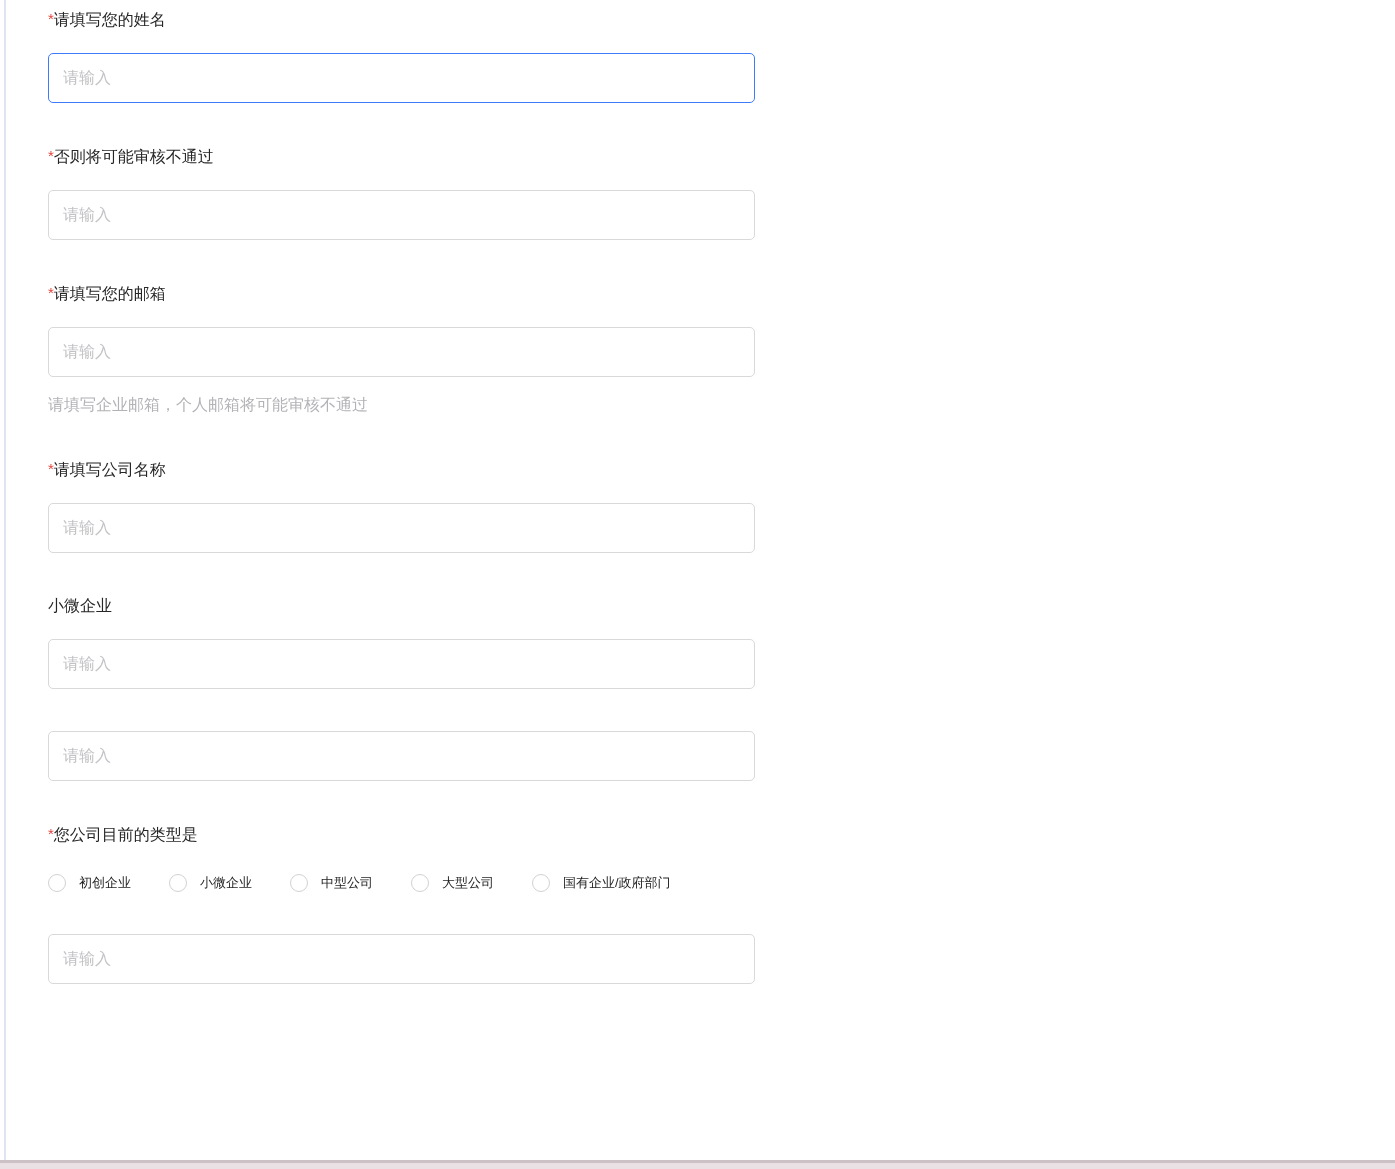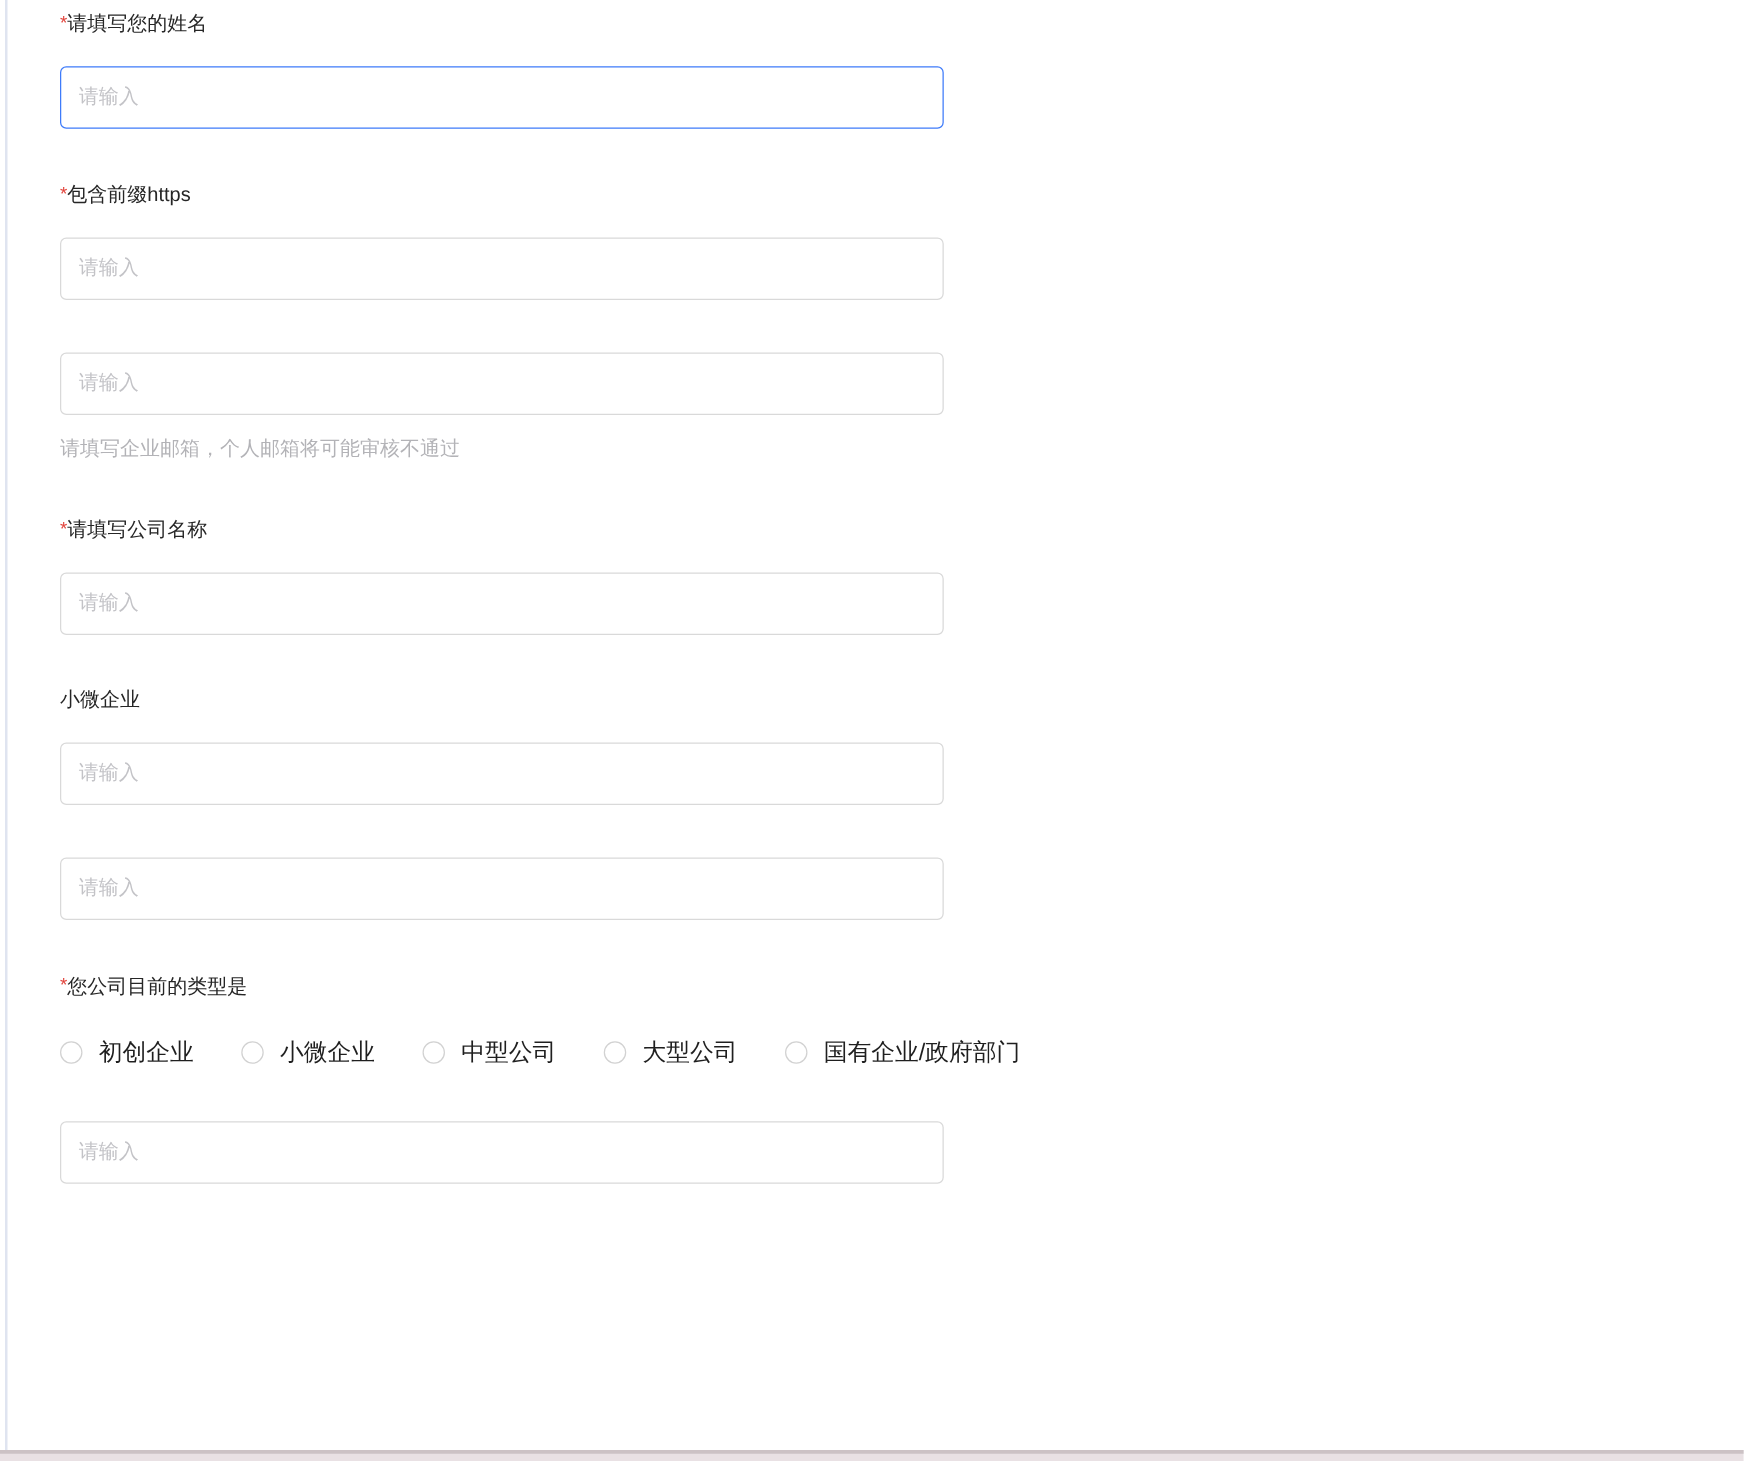--- a/index.html
+++ b/index.html
@@ -85,41 +85,42 @@
   }
   .radio-circle {
     width: 18px; height: 18px;
     border: 1px solid var(--radio-border);
     border-radius: 50%;
     background: #fff;
     flex: 0 0 auto;
   }
   .radio-label {
     margin-left: 13px;
-    font-size: 19px;
+    font-size: 13px;
     color: #1f1f1f;
   }
 </style>
 </head>
 <body>
 
 <div class="page">
   <div class="left-line"></div>
 
   <div class="field">
     <div class="field-label"><span class="req">*</span><span>请填写您的姓名</span></div>
     <input class="text-input focused" type="text" placeholder="请输入" style="">
   </div>
 
   <div class="field">
-    <div class="field-label"><span class="req">*</span><span>包含前缀https</span></div>
+    <div class="field-label"><span class="req">*</span><span>否则将可能审核不通过</span></div>
     <input class="text-input" type="text" placeholder="请输入" style="">
   </div>
 
   <div class="field">
+    <div class="field-label"><span class="req">*</span><span>请填写您的邮箱</span></div>
     <input class="text-input" type="text" placeholder="请输入" style="">
     <div class="hint">请填写企业邮箱，个人邮箱将可能审核不通过</div>
   </div>
 
   <div class="field">
     <div class="field-label"><span class="req">*</span><span>请填写公司名称</span></div>
     <input class="text-input" type="text" placeholder="请输入" style="">
   </div>
 
   <div class="field">

